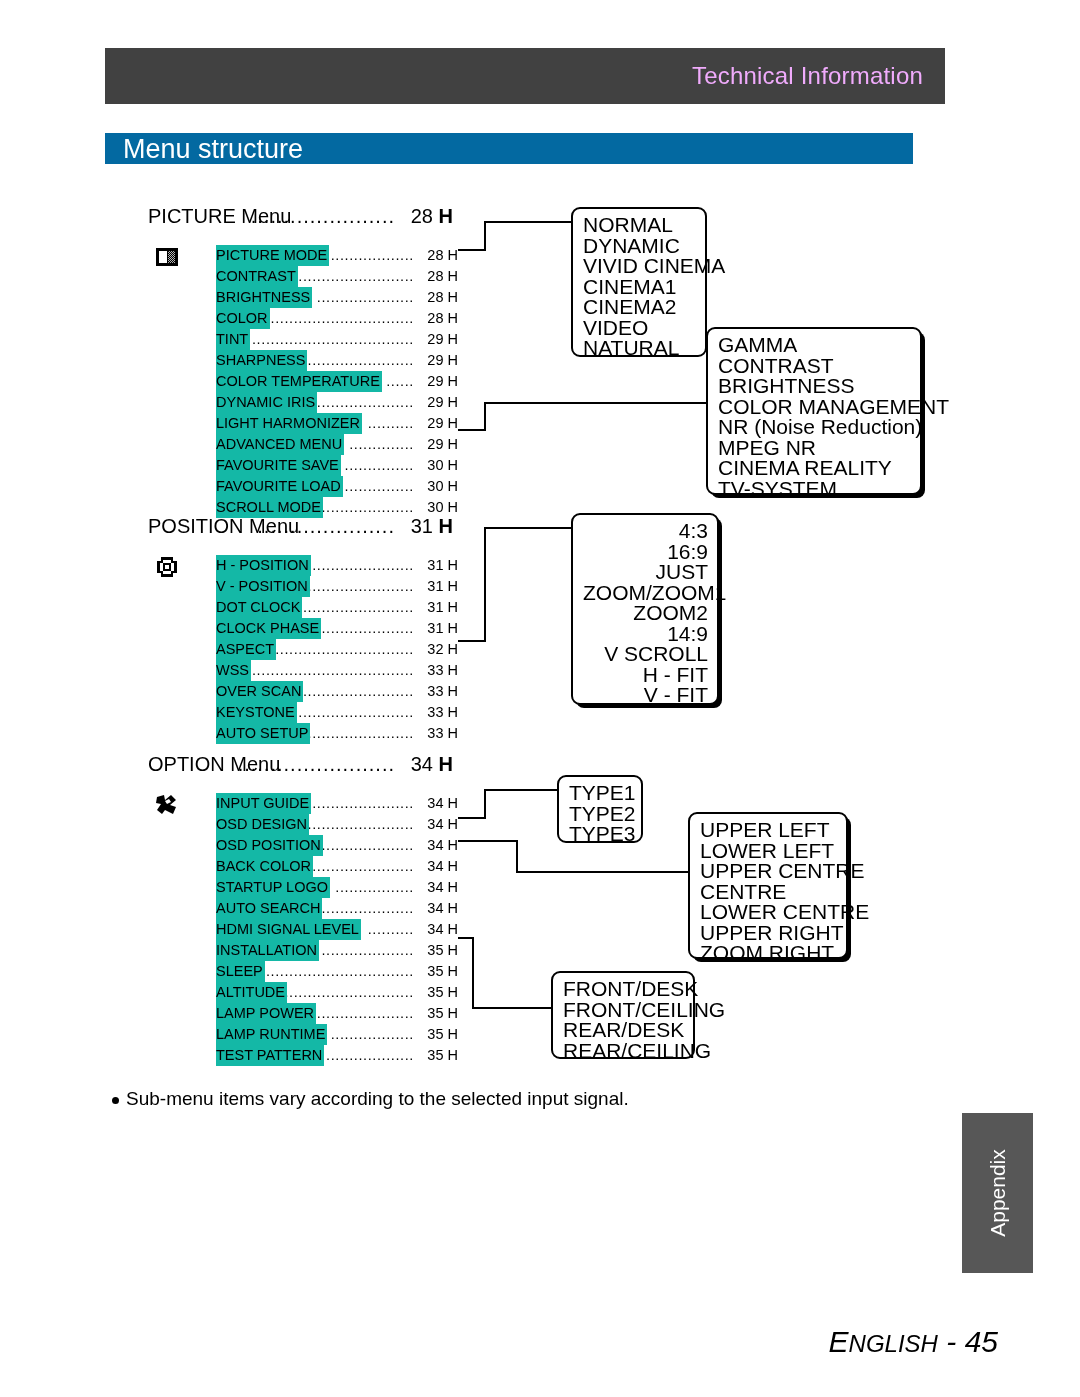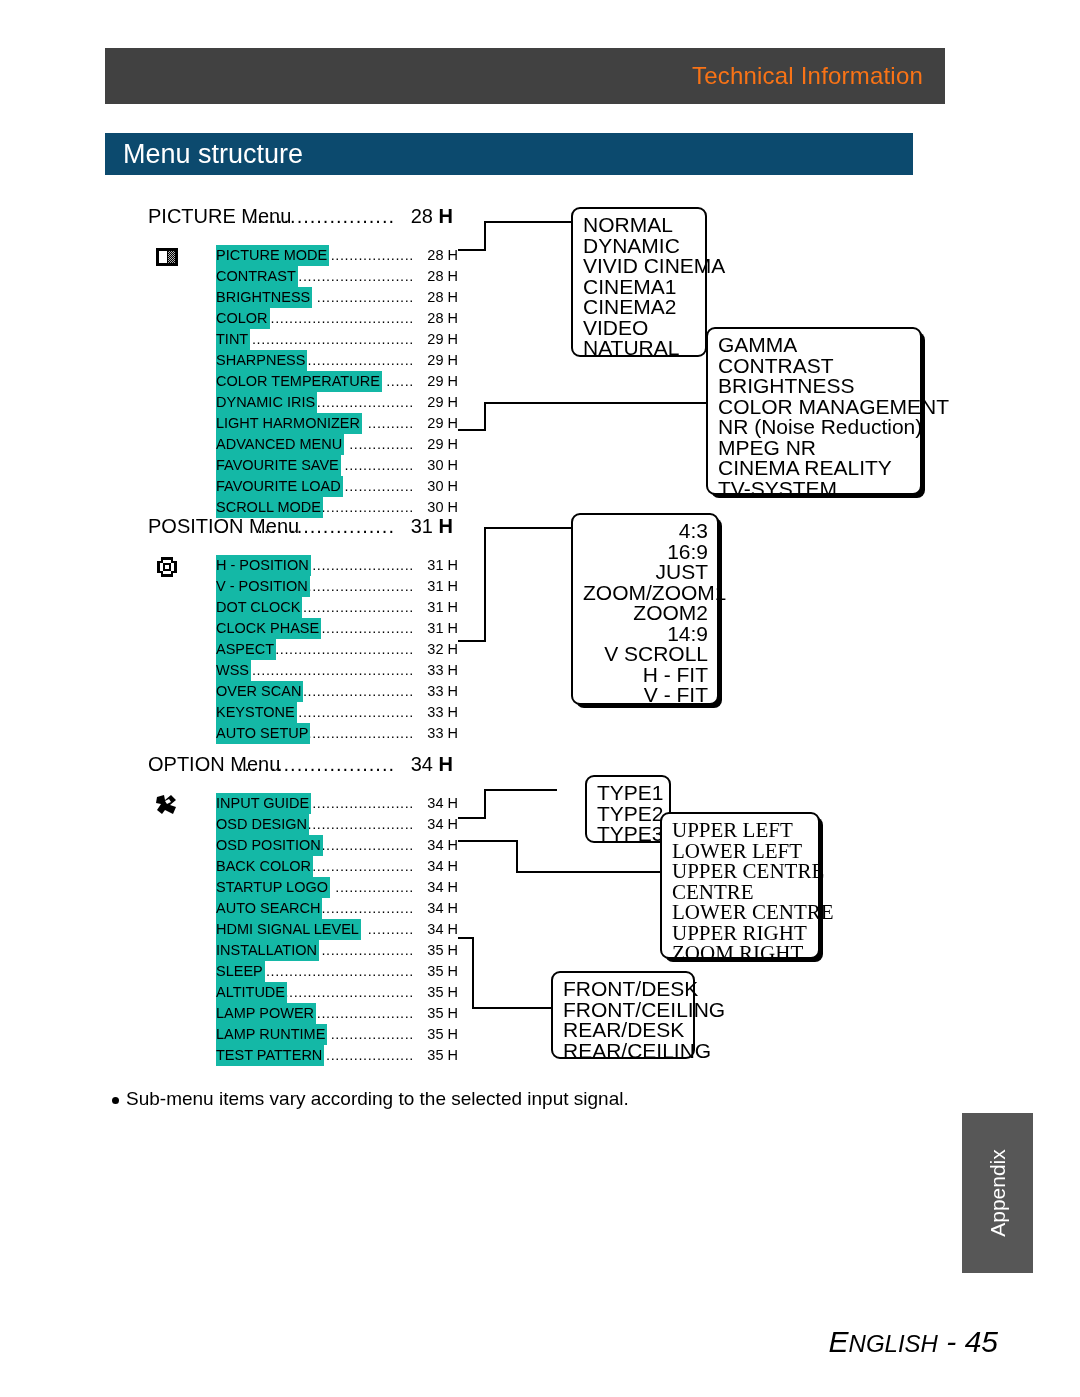--- a/index.html
+++ b/index.html
@@ -23,33 +23,33 @@
     top: 48px;
     width: 840px;
     height: 56px;
     background: #414141;
   }
   .header-bar .title {
     position: absolute;
     right: 22px;
     top: 50%;
     transform: translateY(-50%);
-    color: #f97316;
+    color: #f0abfc;
     font-size: 24px;
     letter-spacing: .2px;
     white-space: nowrap;
   }
 
   .section-bar {
     position: absolute;
     left: 105px;
     top: 133px;
     width: 808px;
-    height: 42px;
-    background: #0c4a6e;
+    height: 31px;
+    background: #0369a1;
   }
   .section-bar .title {
     position: absolute;
     left: 18px;
     top: 50%;
     transform: translateY(-50%);
     color: #ffffff;
     font-size: 27px;
     white-space: nowrap;
   }
@@ -532,27 +532,27 @@
   <div class="co-line">16:9</div>
   <div class="co-line">JUST</div>
   <div class="co-line">ZOOM/ZOOM1</div>
   <div class="co-line">ZOOM2</div>
   <div class="co-line">14:9</div>
   <div class="co-line">V SCROLL</div>
   <div class="co-line">H - FIT</div>
   <div class="co-line">V - FIT</div>
 </div>
 
-<div class="callout" style="left:557px; top:775px; width:86px; height:68px;margin-left:28px;">
+<div class="callout" style="left:557px; top:775px; width:86px; height:68px;">
   <div class="co-line">TYPE1</div>
   <div class="co-line">TYPE2</div>
   <div class="co-line">TYPE3</div>
 </div>
 
-<div class="callout shadowed" style="left:660px; top:812px; width:160px; height:147px;font-family:Liberation Serif, serif;">
+<div class="callout shadowed" style="left:688px; top:812px; width:160px; height:147px;">
   <div class="co-line">UPPER LEFT</div>
   <div class="co-line">LOWER LEFT</div>
   <div class="co-line">UPPER CENTRE</div>
   <div class="co-line">CENTRE</div>
   <div class="co-line">LOWER CENTRE</div>
   <div class="co-line">UPPER RIGHT</div>
   <div class="co-line">ZOOM RIGHT</div>
 </div>
 
 <div class="callout" style="left:551px; top:971px; width:144px; height:88px;">

